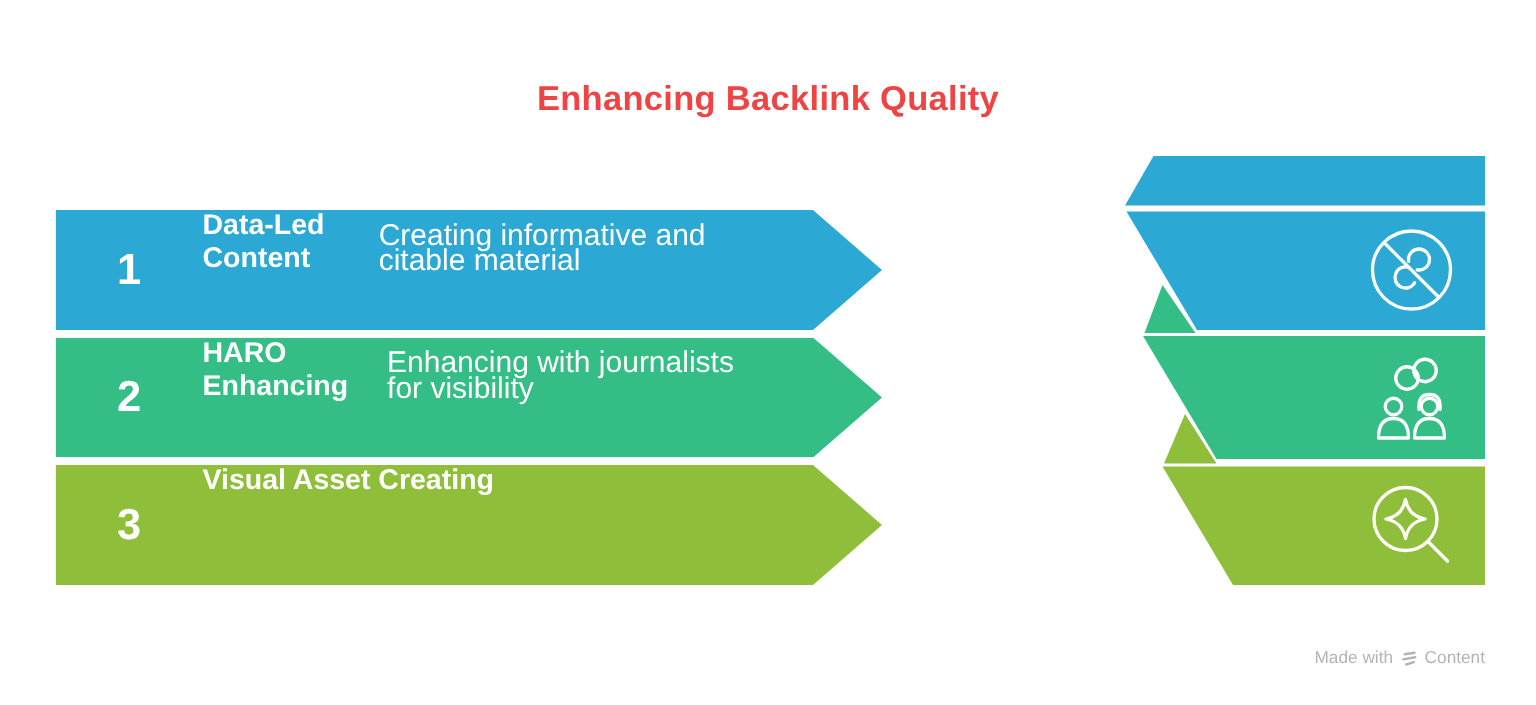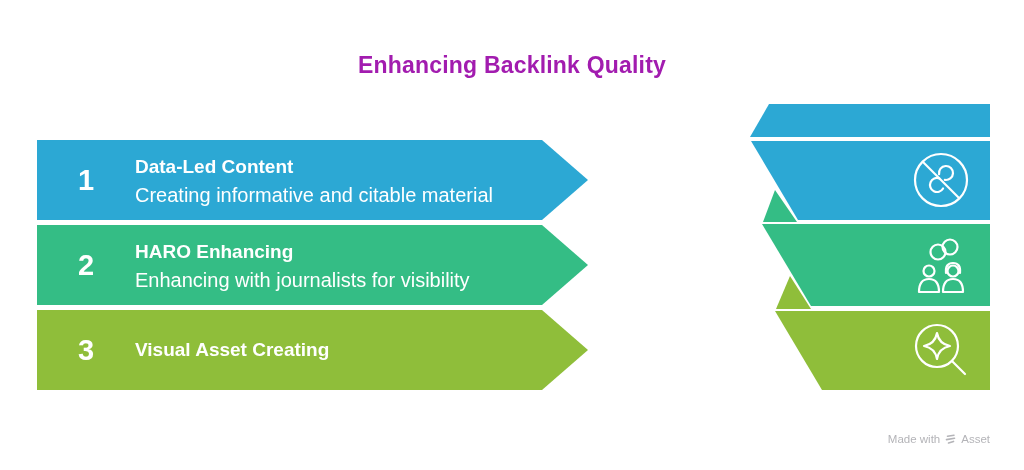--- a/index.html
+++ b/index.html
@@ -10,21 +10,21 @@
     font-family:"Liberation Sans", sans-serif;
     overflow:hidden;
   }
   .main-title{
     position:absolute;
     top:52px;left:0;width:100%;
     margin:0;
     text-align:center;
     font-size:23px;
     font-weight:bold;
-    color:#a21caf;
+    color:#ef4444;
     letter-spacing:.2px;
   }
   
   .banner{
     position:absolute;
     left:37px;
     width:551px;height:80px;
     display:flex;
     align-items:stretch;
     color:#fff;
@@ -33,21 +33,21 @@
   .banner .num{
     width:98px;
     flex:0 0 98px;
     text-align:center;
     line-height:80px;
     font-size:29px;
     font-weight:bold;
   }
   .banner .txt{
     display:flex;
-    flex-direction:column;
+    flex-direction:row;
     justify-content:center;
     padding-right:70px;
   }
   .banner .btitle{
     font-size:19px;
     font-weight:bold;
     line-height:22px;
   }
   .banner .bdesc{
     font-size:20px;
@@ -140,16 +140,16 @@
 
   <div class="watermark">
     <span>Made with</span>
     <svg width="13" height="13" viewBox="0 0 13 13">
       <g fill="none" stroke-width="1.6" stroke-linecap="round" stroke="#B4B4B8">
         <path d="M3.5 3.2 L10 2.2"></path>
         <path d="M2.5 6.6 L10.5 5.2"></path>
         <path d="M4.5 10 L9.5 8.4"></path>
       </g>
     </svg>
-    <span>Asset</span>
+    <span>Content</span>
   </div>
 
 </div>
 
 </body></html>

